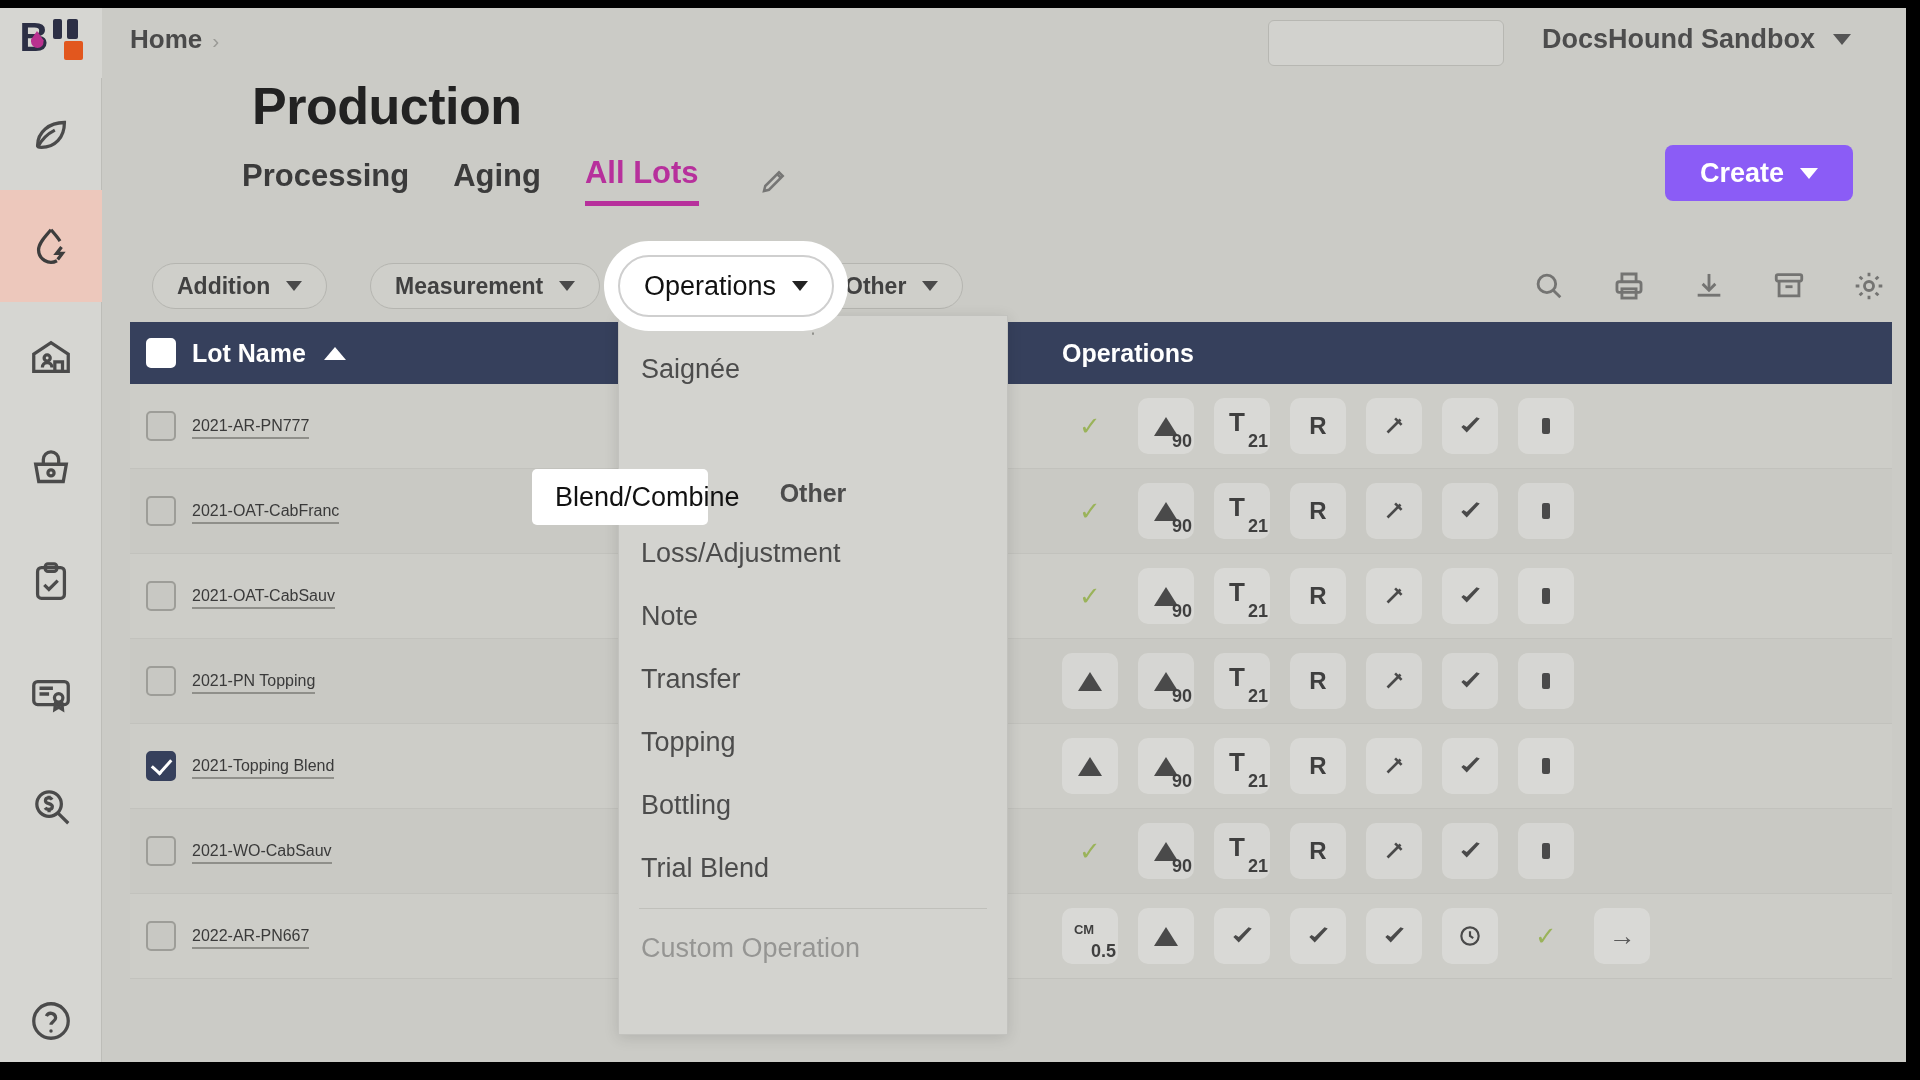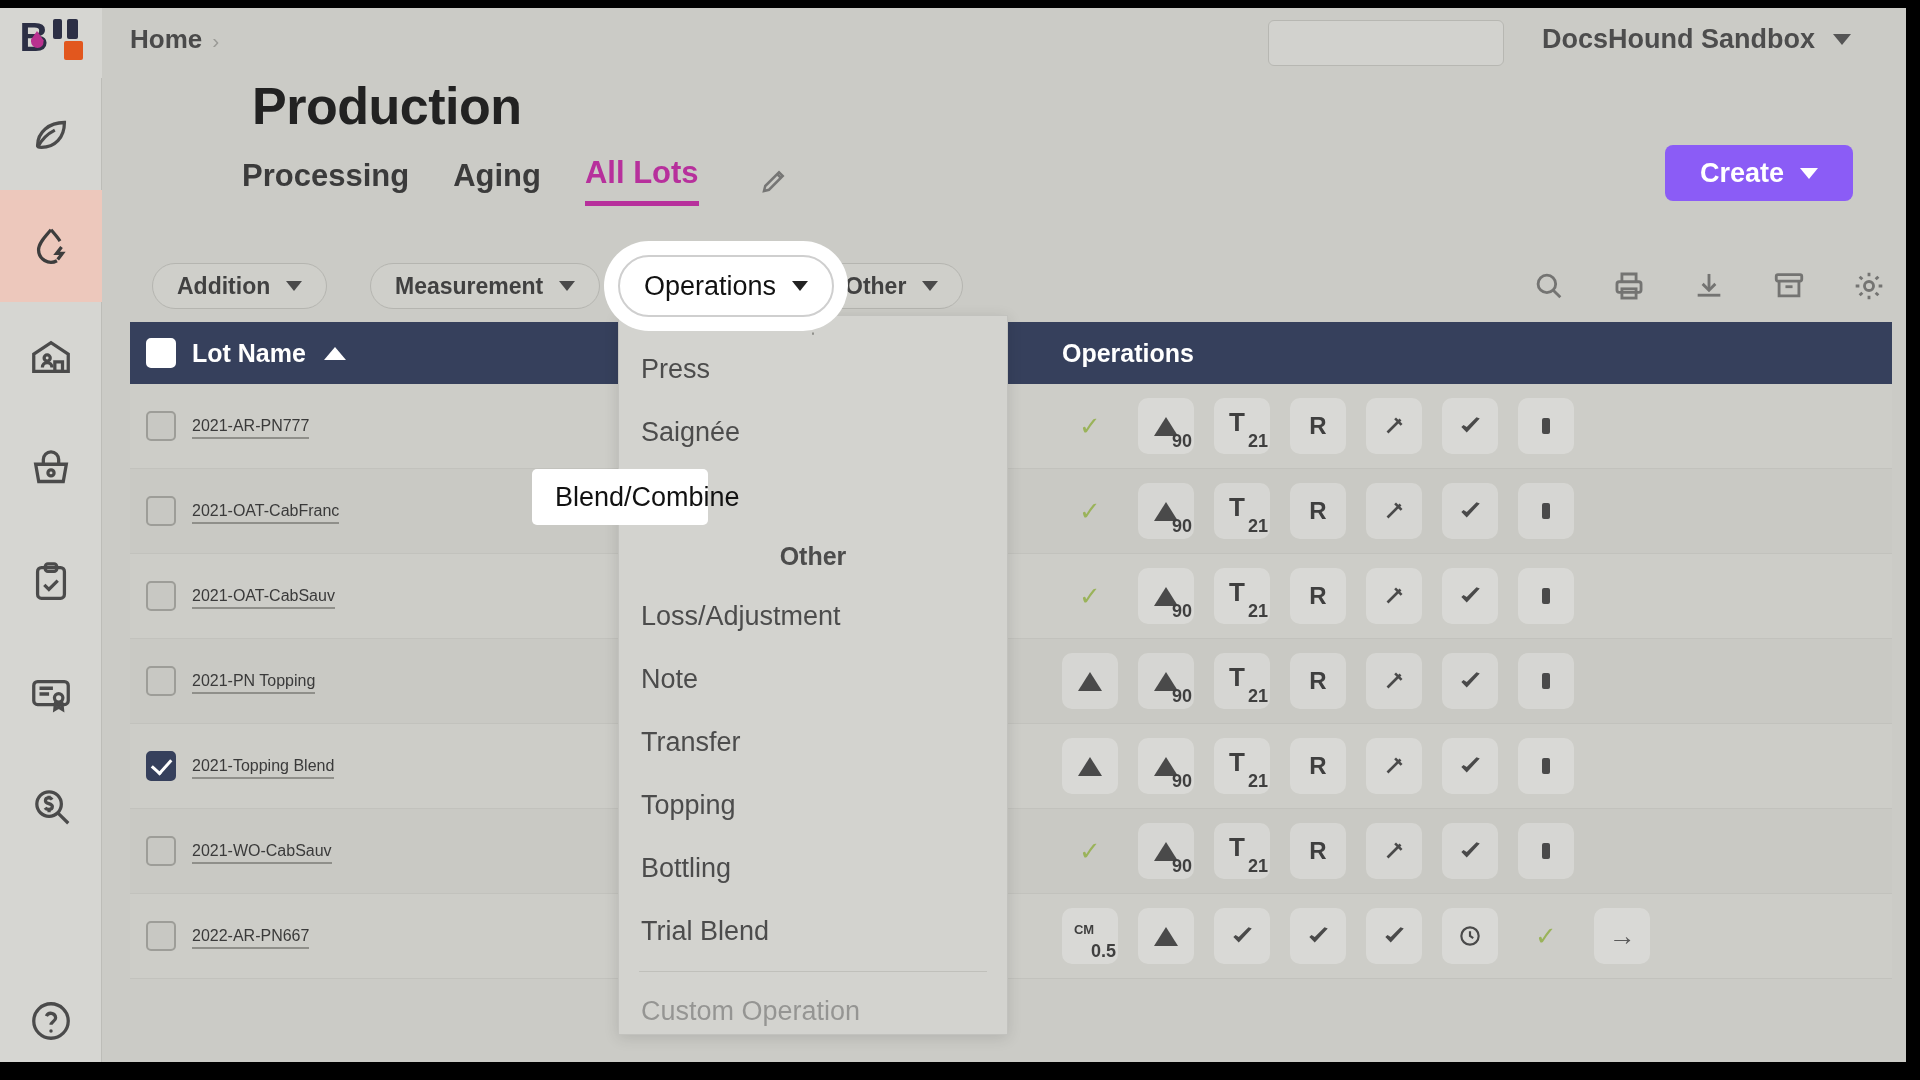--- a/index.html
+++ b/index.html
@@ -697,21 +697,20 @@
               <div class="opbadge">
                 <span class="arrow-right">→</span>
               </div>
             </div>
           </div>
         </div>
     </div>
 
     <div id="opmenu">
       <div class="menu-dots">⋮</div>
-      <div class="menu-item">Press</div>
       <div class="menu-item">Saignée</div>
       <div class="menu-item" style="visibility:hidden">Blend/Combine</div>
       <div class="menu-header">Other</div>
       <div class="menu-item">Loss/Adjustment</div>
       <div class="menu-item">Note</div>
       <div class="menu-item">Transfer</div>
       <div class="menu-item">Topping</div>
       <div class="menu-item">Bottling</div>
       <div class="menu-item">Trial Blend</div>
       <div class="menu-divider"></div>

